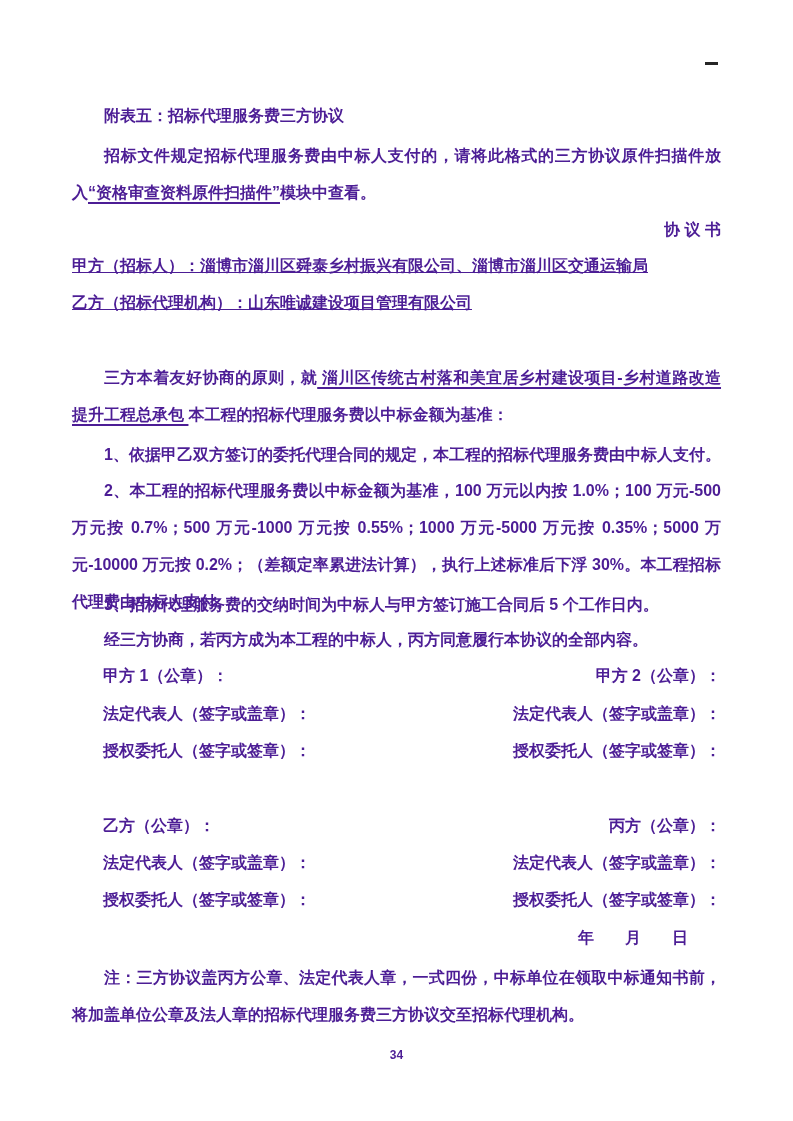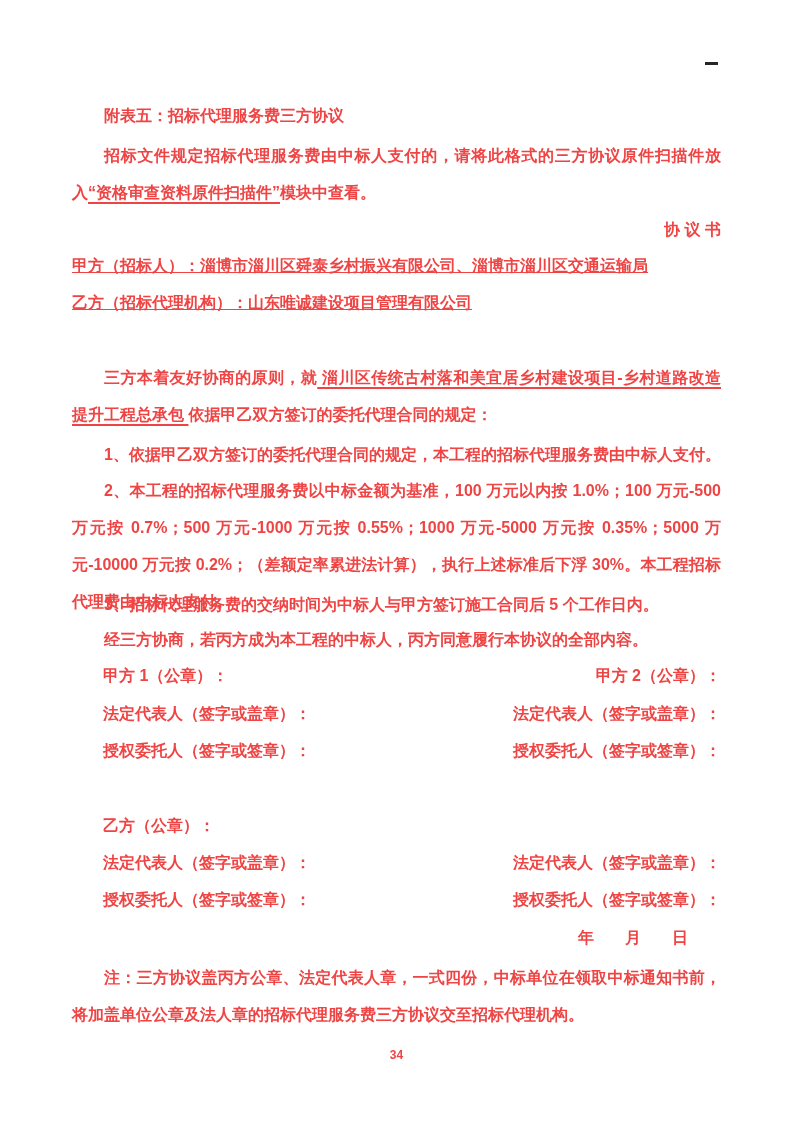--- a/index.html
+++ b/index.html
@@ -5,21 +5,21 @@
   html, body {
     margin: 0;
     padding: 0;
     background: #ffffff;
   }
   .page {
     position: relative;
     width: 793px;
     height: 1121px;
     background: #ffffff;
-    color: #ef4444;
+    color: #4c1d95;
     font-family: "Liberation Sans", sans-serif;
     font-weight: 700;
     font-size: 16px;
     overflow: hidden;
   }
   .blk {
     position: absolute;
     left: 72px;
     width: 649px;
     line-height: 37px;
@@ -80,21 +80,21 @@
 
   <p class="blk intro just ind"><span>招标文件规定招标代理服务费由中标人支付的，请将此格式的三方协议原件扫描件放入</span><span class="u">“资格审查资料原件扫描件”</span><span>模块中查看。</span></p>
 
   <div class="blk title-line">协 议 书</div>
 
   <div class="blk parties">
     <p>甲方（招标人）：淄博市淄川区舜泰乡村振兴有限公司、淄博市淄川区交通运输局</p>
     <p>乙方（招标代理机构）：山东唯诚建设项目管理有限公司</p>
   </div>
 
-  <p class="blk preamble just ind"><span>三方本着友好协商的原则，就</span><span class="u">&nbsp;淄川区传统古村落和美宜居乡村建设项目-乡村道路改造提升工程总承包&nbsp;</span><span>依据甲乙双方签订的委托代理合同的规定：</span></p>
+  <p class="blk preamble just ind"><span>三方本着友好协商的原则，就</span><span class="u">&nbsp;淄川区传统古村落和美宜居乡村建设项目-乡村道路改造提升工程总承包&nbsp;</span><span>本工程的招标代理服务费以中标金额为基准：</span></p>
 
   <p class="blk c1 just ind">1、依据甲乙双方签订的委托代理合同的规定，本工程的招标代理服务费由中标人支付。</p>
   <p class="blk c2 just ind">2、本工程的招标代理服务费以中标金额为基准，100 万元以内按 1.0%；100 万元-500 万元按 0.7%；500 万元-1000 万元按 0.55%；1000 万元-5000 万元按 0.35%；5000 万元-10000 万元按 0.2%；（差额定率累进法计算），执行上述标准后下浮 30%。本工程招标代理费由中标人支付。</p>
   <p class="blk c3 just ind">3、招标代理服务费的交纳时间为中标人与甲方签订施工合同后 5 个工作日内。</p>
 
   <p class="blk consensus ind">经三方协商，若丙方成为本工程的中标人，丙方同意履行本协议的全部内容。</p>
 
   <div class="blk sig sig1">
     <div class="sig-row">
       <span class="sig-left">甲方 1（公章）：</span>
@@ -106,20 +106,21 @@
     </div>
     <div class="sig-row">
       <span class="sig-left">授权委托人（签字或签章）：</span>
       <span class="sig-right">授权委托人（签字或签章）：</span>
     </div>
   </div>
 
   <div class="blk sig sig2">
     <div class="sig-row">
       <span class="sig-left">乙方（公章）：</span>
+      <span class="sig-right">丙方（公章）：</span>
     </div>
     <div class="sig-row">
       <span class="sig-left">法定代表人（签字或盖章）：</span>
       <span class="sig-right">法定代表人（签字或盖章）：</span>
     </div>
     <div class="sig-row">
       <span class="sig-left">授权委托人（签字或签章）：</span>
       <span class="sig-right">授权委托人（签字或签章）：</span>
     </div>
   </div>

